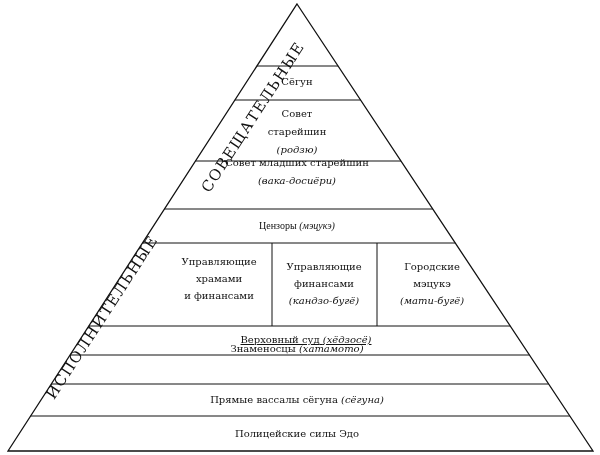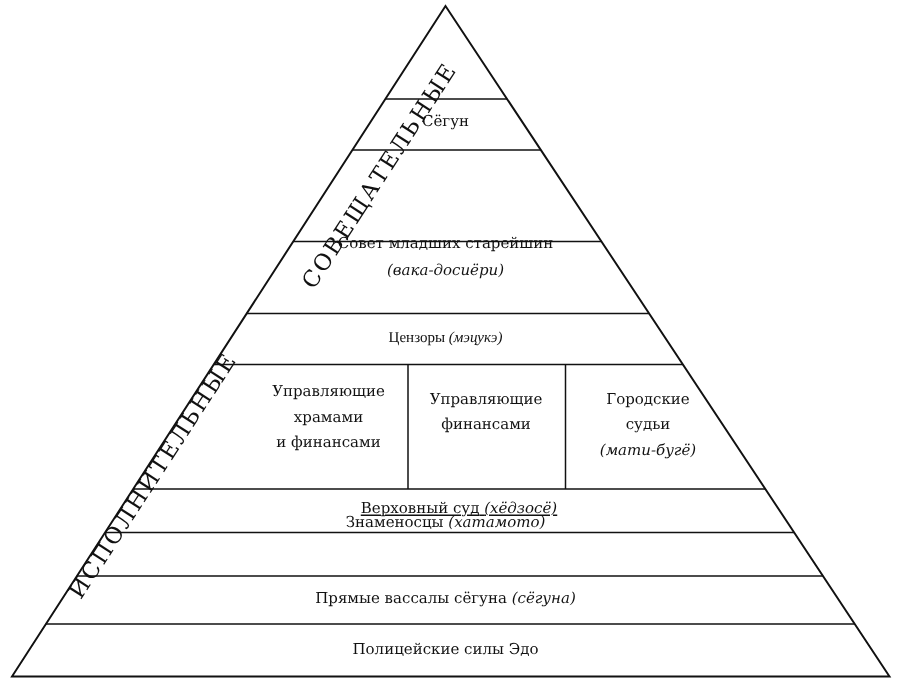--- a/index.html
+++ b/index.html
@@ -52,45 +52,51 @@
   </svg>
 
   <div class="side-label" style="left:153px; top:108px; width:200px;">СОВЕЩАТЕЛЬНЫЕ</div>
 
   <div class="side-label" style="left:-3px; top:308px; width:210px;">ИСПОЛНИТЕЛЬНЫЕ</div>
 
   <div class="band" style="left:227px; top:73px; width:140px;">
     <span>Сёгун</span>
   </div>
 
+  <div class="band" style="left:217px; top:105px; width:160px;">
+    <span class="ln">Совет</span>
+    <span class="ln">старейшин</span>
+    <span class="ln it">(родзю)</span>
+  </div>
 
   <div class="band" style="left:157px; top:154px; width:280px;">
     <span class="ln">Совет младших старейшин</span>
     <span class="ln it">(вака-досиёри)</span>
   </div>
 
   <div class="band" style="left:197px; top:217px; width:200px;font-family:Liberation Serif, serif;">
     <span>Цензоры</span>
     <span class="it">(мэцукэ)</span>
   </div>
 
   <div class="band cells" style="left:158px; top:253px; width:122px;">
     <span class="ln">Управляющие</span>
     <span class="ln">храмами</span>
     <span class="ln">и финансами</span>
   </div>
 
   <div class="band cells" style="left:266px; top:258px; width:116px;">
     <span class="ln">Управляющие</span>
     <span class="ln">финансами</span>
+    <span class="ln it">(кандзо-бугё)</span>
   </div>
 
   <div class="band cells" style="left:374px; top:258px; width:116px;">
     <span class="ln">Городские</span>
-    <span class="ln">судьи</span>
+    <span class="ln">мэцукэ</span>
     <span class="ln it">(мати-бугё)</span>
   </div>
 
   <div class="band" style="left:156px; top:331px; width:300px;text-decoration:underline;">
     <span>Верховный суд</span>
     <span class="it">(хёдзосё)</span>
   </div>
 
   <div class="band" style="left:147px; top:340px; width:300px;">
     <span>Знаменосцы</span>

